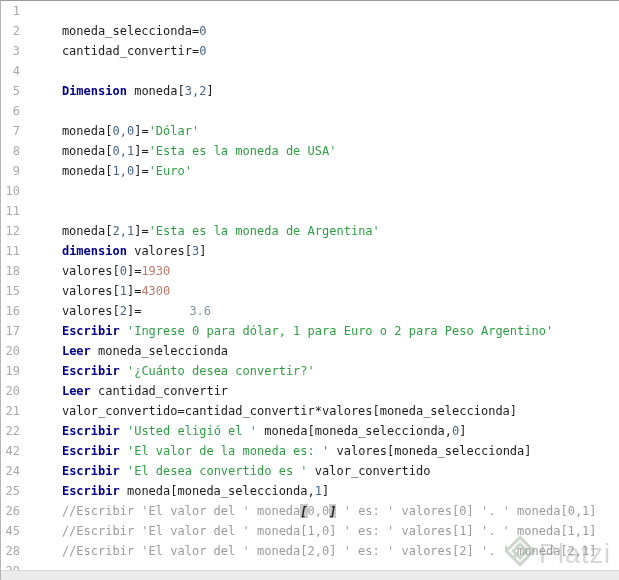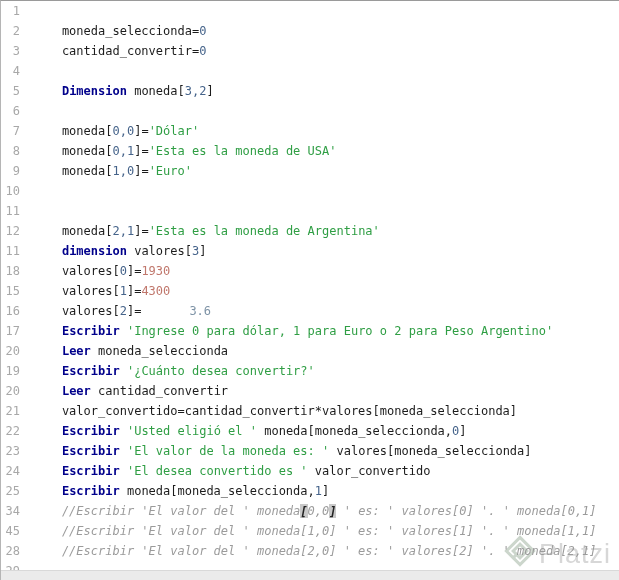--- a/index.html
+++ b/index.html
@@ -27,21 +27,21 @@
   .code{
     padding-left:13px;
     white-space:pre;
   }
   .kw{color:var(--kw);font-weight:bold;}
   .pl{color:var(--pl);}
   .st{color:var(--st);}
   .ni{color:var(--ni);}
   .nv{color:var(--nv);}
   .nr{color:var(--nr);margin-left:48px;}
-  .cm{color:var(--cm);font-style:italic;margin-top:33px;}
+  .cm{color:var(--cm);margin-top:33px;}
   .bh{color:var(--bhfg);background:var(--bhbg);font-style:italic;font-weight:bold;}
   #watermark{
     position:absolute;
     right:8px;bottom:6px;
     z-index:0;
     display:flex;
     align-items:center;
     gap:2px;
   }
   #watermark .wm-text{
@@ -152,33 +152,33 @@
       </div>
       <div class="row">
         <span class="num">21</span>
         <span class="code"><span class="pl">    valor_convertido=cantidad_convertir*valores[moneda_seleccionda]</span></span>
       </div>
       <div class="row">
         <span class="num">22</span>
         <span class="code"><span class="pl">    </span><span class="kw">Escribir</span><span class="pl"> </span><span class="st">'Usted eligió el '</span><span class="pl"> moneda[moneda_seleccionda,</span><span class="ni">0</span><span class="pl">]</span></span>
       </div>
       <div class="row">
-        <span class="num">23</span>
+        <span class="num">42</span>
         <span class="code"><span class="pl">    </span><span class="kw">Escribir</span><span class="pl"> </span><span class="st">'El valor de la moneda es: '</span><span class="pl"> valores[moneda_seleccionda]</span></span>
       </div>
       <div class="row">
         <span class="num">24</span>
         <span class="code"><span class="pl">    </span><span class="kw">Escribir</span><span class="pl"> </span><span class="st">'El desea convertido es '</span><span class="pl"> valor_convertido</span></span>
       </div>
       <div class="row">
         <span class="num">25</span>
         <span class="code"><span class="pl">    </span><span class="kw">Escribir</span><span class="pl"> moneda[moneda_seleccionda,</span><span class="ni">1</span><span class="pl">]</span></span>
       </div>
       <div class="row">
-        <span class="num">34</span>
+        <span class="num">26</span>
         <span class="code"><span class="cm">    //Escribir 'El valor del ' moneda</span><span class="bh">[</span><span class="cm">0,0</span><span class="bh">]</span><span class="cm"> ' es: ' valores[0] '. ' moneda[0,1]</span></span>
       </div>
       <div class="row">
         <span class="num">45</span>
         <span class="code"><span class="cm">    //Escribir 'El valor del ' moneda[1,0] ' es: ' valores[1] '. ' moneda[1,1]</span></span>
       </div>
       <div class="row">
         <span class="num">28</span>
         <span class="code"><span class="cm">    //Escribir 'El valor del ' moneda[2,0] ' es: ' valores[2] '. ' moneda[2,1]</span></span>
       </div>

